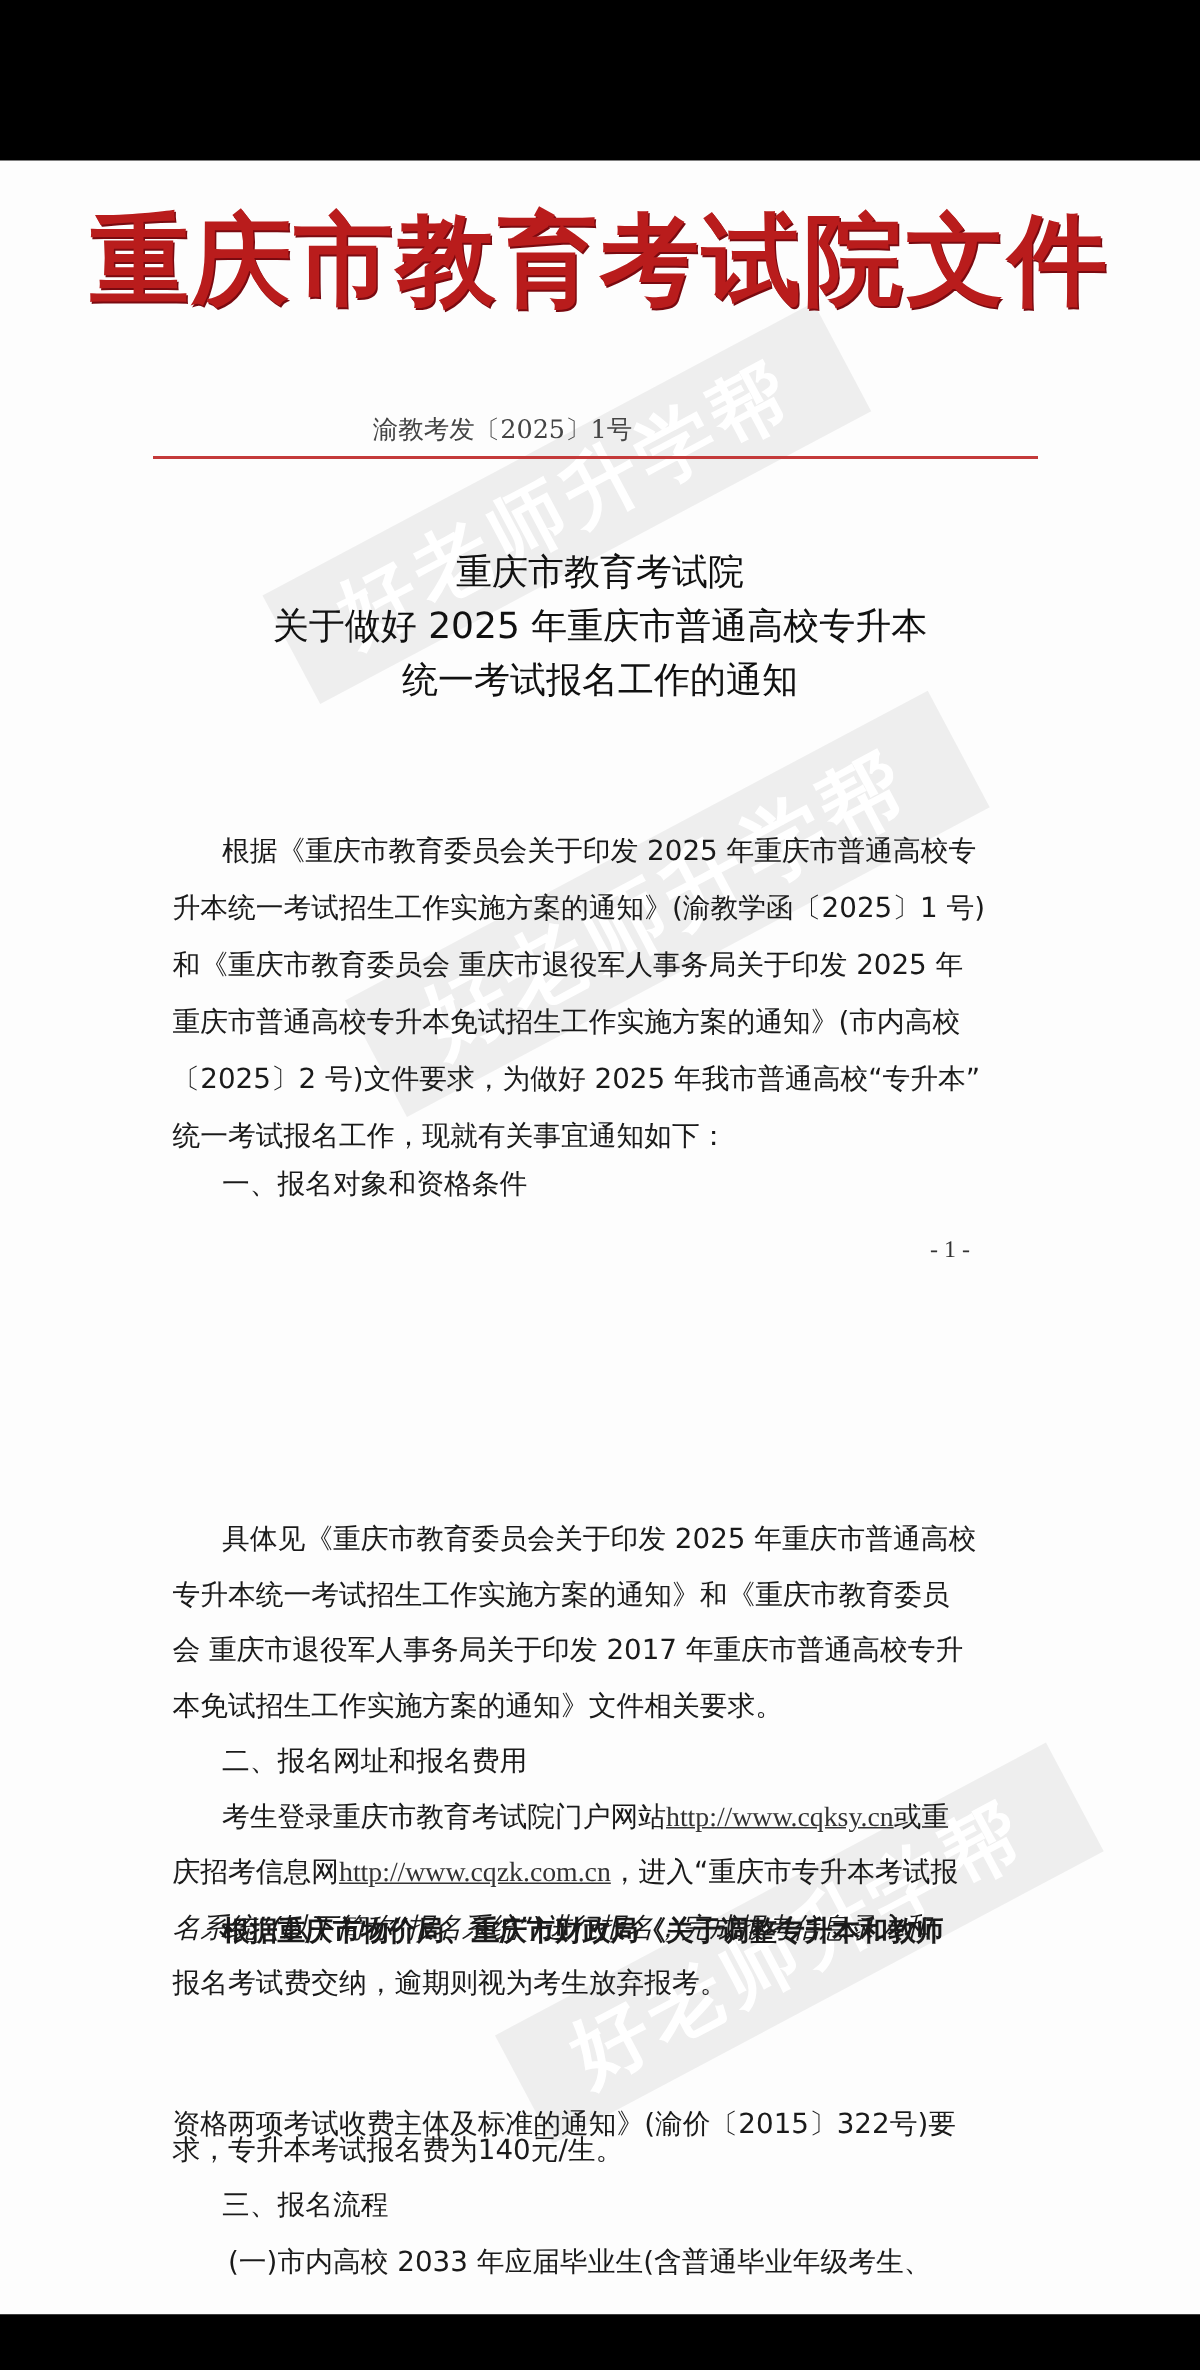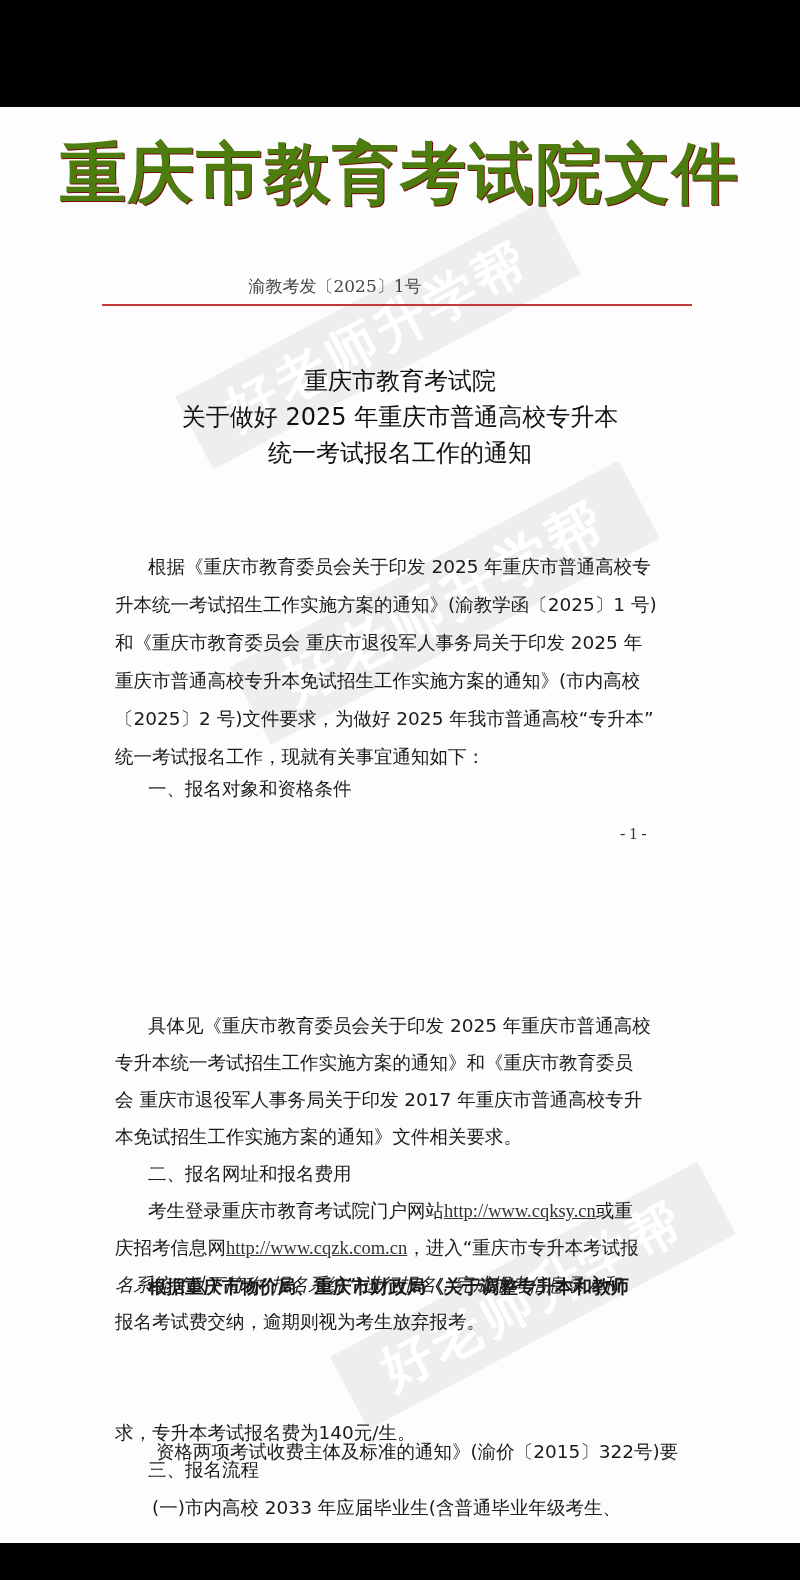--- a/index.html
+++ b/index.html
@@ -20,21 +20,21 @@
       transform: rotate(-28deg); transform-origin: left top;
       white-space: nowrap; letter-spacing: 4px;
       font-family: "DejaVu Sans", sans-serif;
       padding: 6px 40px;
     }
     .wm1 { left: 175px; top: 290px; font-size: 52px; }
     .wm2 { left: 230px; top: 560px; font-size: 56px; }
     .wm3 { left: 330px; top: 1250px; font-size: 52px; }
     .red-title {
       position: absolute; left: 0; width: 800px; top: 22px; text-align: center;
-      color: #4d7c0f; font-size: 66px; font-weight: bold; letter-spacing: 2px;
+      color: #b91c1c; font-size: 66px; font-weight: bold; letter-spacing: 2px;
       font-family: "DejaVu Serif", serif;
       text-shadow: 1px 1px 0 #7a0a10;
     }
     .doc-number {
       position: absolute; left: 0; width: 670px; top: 168px; text-align: center;
       color: #444; font-size: 17px; font-family: "DejaVu Serif", "Liberation Serif", serif;
     }
     .red-rule { position: absolute; left: 102px; width: 590px; top: 197px; height: 2px; background: #c43a3a; }
     .heading {
       position: absolute; left: 0; width: 800px; text-align: center;
@@ -94,20 +94,20 @@
   <div class="line indent" style="top:1091px;">
     <span>考生登录重庆市教育考试院门户网站</span><span class="link">http://www.cqksy.cn</span><span>或重</span>
   </div>
   <div class="line" style="top:1128px;">
     <span>庆招考信息网</span><span class="link">http://www.cqzk.com.cn</span><span>，进入“重庆市专升本考试报</span>
   </div>
   <div class="line" style="top:1165px;font-style:italic;">名系统”(以下简称“报名系统”)进行报名，完成报考信息录入和</div>
   <div class="line" style="top:1202px;">报名考试费交纳，逾期则视为考生放弃报考。</div>
 
   <div class="line indent" style="top:1167px;font-weight:bold;">根据重庆市物价局、重庆市财政局《关于调整专升本和教师</div>
-  <div class="line" style="top:1332px;margin-left:41px;">资格两项考试收费主体及标准的通知》(渝价〔2015〕322号)要</div>
+  <div class="line" style="top:1296px;">资格两项考试收费主体及标准的通知》(渝价〔2015〕322号)要</div>
   <div class="line" style="top:1313px;">求，专升本考试报名费为140元/生。</div>
 
   <div class="line indent" style="top:1350px;">三、报名流程</div>
   <div class="line" style="top:1388px; left:152px;">(一)市内高校 2033 年应届毕业生(含普通毕业年级考生、</div>
 </div>
 
 <div class="bottom-bar"></div>
 
 </body></html>

